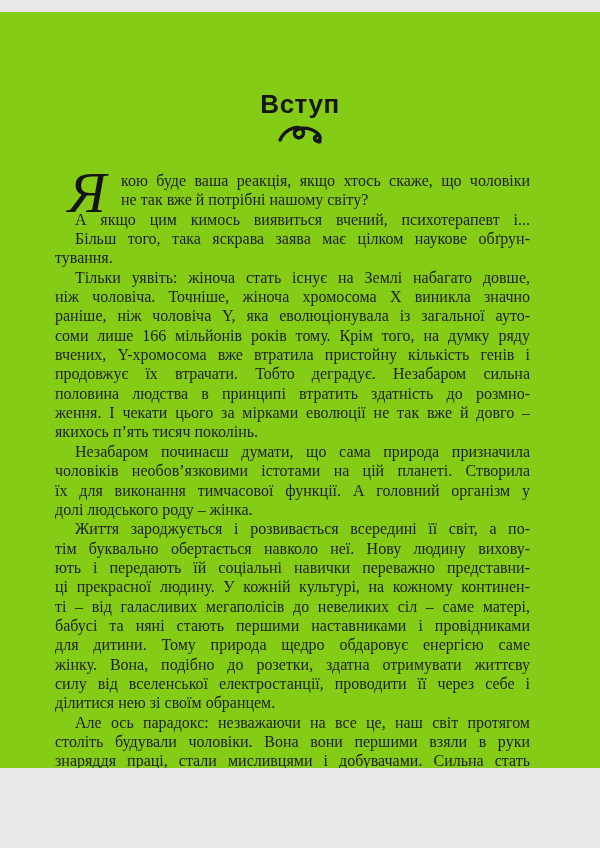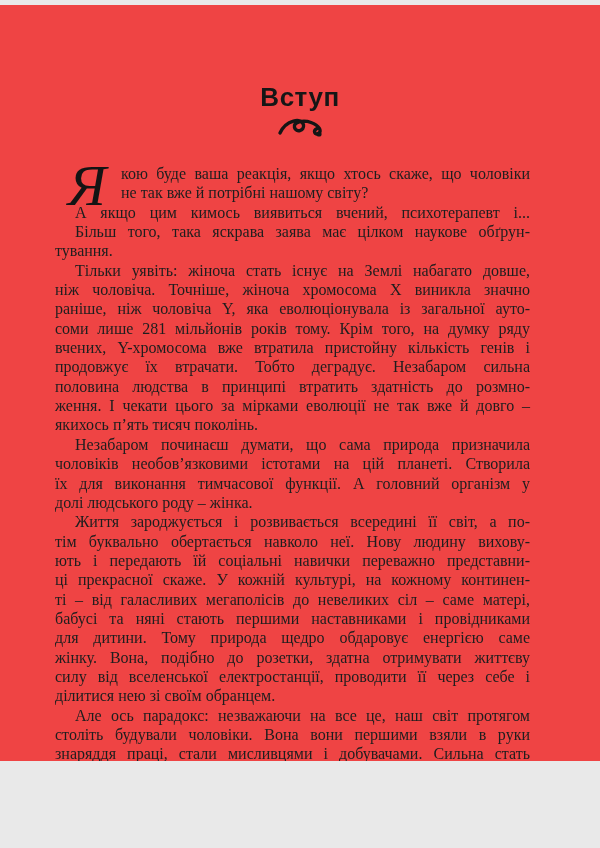--- a/index.html
+++ b/index.html
@@ -1,21 +1,21 @@
 <!DOCTYPE html>
 <html><head>
 <meta charset="utf-8">
 <style>
   html, body { margin: 0; padding: 0; background: #e9e9e9; }
   .page {
     position: relative;
     width: 600px;
     height: 756px;
-    margin: 5px auto;
-    background: #ef4444;
+    margin: 12px auto;
+    background: #84cc16;
     color: #1e1e1e;
     font-family: "Liberation Serif", "DejaVu Serif", serif;
     overflow: hidden;
   }
   .chapter-title {
     position: absolute;
     top: 78px;
     left: 0;
     width: 100%;
     text-align: center;
@@ -98,40 +98,40 @@
 
     <div class="paragraph">
       <div class="ln indent">Більш того, така яскрава заява має цілком наукове обґрун-</div>
       <div class="ln-last">тування.</div>
     </div>
 
     <div class="paragraph">
       <div class="ln indent">Тільки уявіть: жіноча стать існує на Землі набагато довше,</div>
       <div class="ln">ніж чоловіча. Точніше, жіноча хромосома X виникла значно</div>
       <div class="ln">раніше, ніж чоловіча Y, яка еволюціонувала із загальної ауто-</div>
-      <div class="ln">соми лише 281 мільйонів років тому. Крім того, на думку ряду</div>
+      <div class="ln">соми лише 166 мільйонів років тому. Крім того, на думку ряду</div>
       <div class="ln">вчених, Y-хромосома вже втратила пристойну кількість генів і</div>
       <div class="ln">продовжує їх втрачати. Тобто деградує. Незабаром сильна</div>
       <div class="ln">половина людства в принципі втратить здатність до розмно-</div>
       <div class="ln">ження. І чекати цього за мірками еволюції не так вже й довго –</div>
       <div class="ln-last">якихось п’ять тисяч поколінь.</div>
     </div>
 
     <div class="paragraph">
       <div class="ln indent">Незабаром починаєш думати, що сама природа призначила</div>
       <div class="ln">чоловіків необов’язковими істотами на цій планеті. Створила</div>
       <div class="ln">їх для виконання тимчасової функції. А головний організм у</div>
       <div class="ln-last">долі людського роду – жінка.</div>
     </div>
 
     <div class="paragraph">
       <div class="ln indent">Життя зароджується і розвивається всередині її світ, а по-</div>
       <div class="ln">тім буквально обертається навколо неї. Нову людину вихову-</div>
       <div class="ln">ють і передають їй соціальні навички переважно представни-</div>
-      <div class="ln">ці прекрасної скаже. У кожній культурі, на кожному континен-</div>
+      <div class="ln">ці прекрасної людину. У кожній культурі, на кожному континен-</div>
       <div class="ln">ті – від галасливих мегаполісів до невеликих сіл – саме матері,</div>
       <div class="ln">бабусі та няні стають першими наставниками і провідниками</div>
       <div class="ln">для дитини. Тому природа щедро обдаровує енергією саме</div>
       <div class="ln">жінку. Вона, подібно до розетки, здатна отримувати життєву</div>
       <div class="ln">силу від вселенської електростанції, проводити її через себе і</div>
       <div class="ln-last">ділитися нею зі своїм обранцем.</div>
     </div>
 
     <div class="paragraph">
       <div class="ln indent">Але ось парадокс: незважаючи на все це, наш світ протягом</div>

